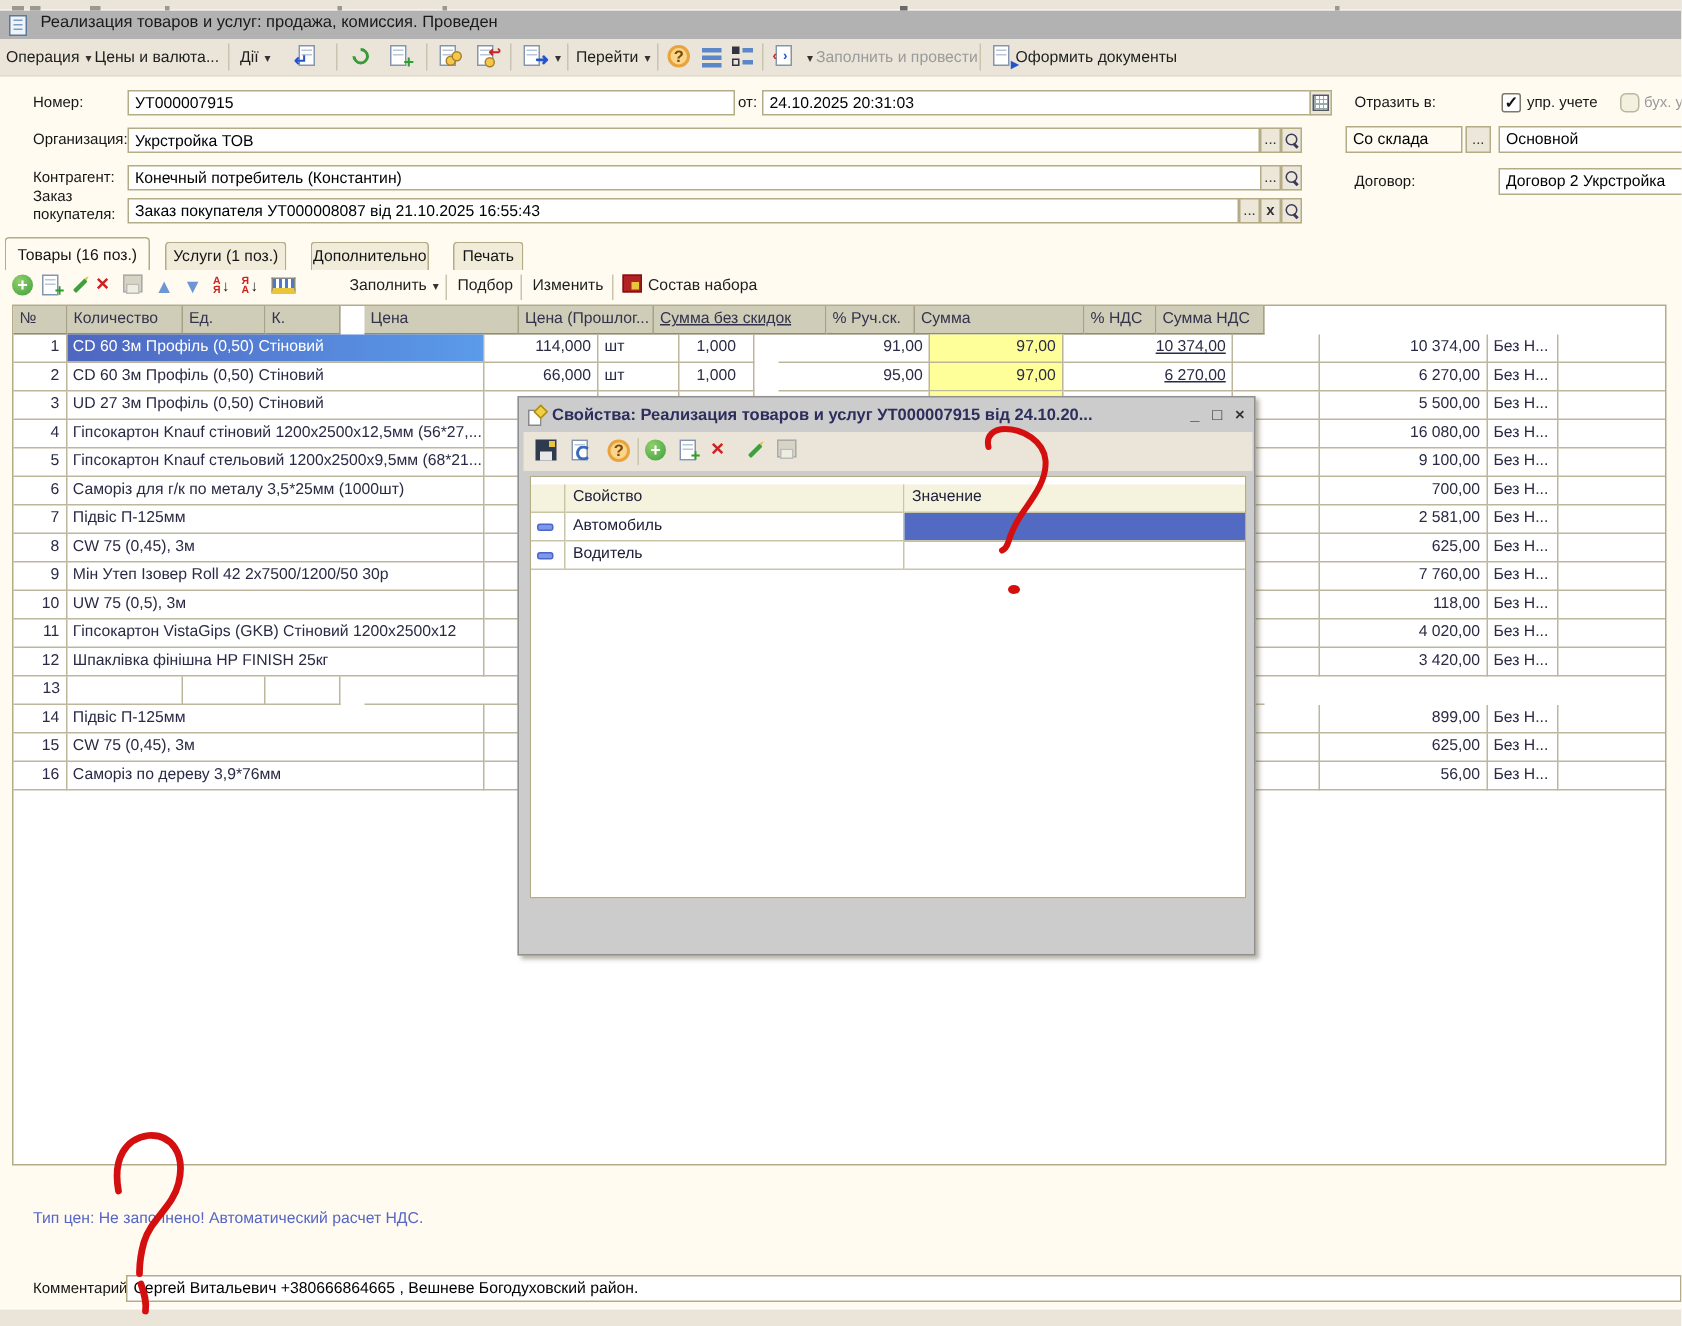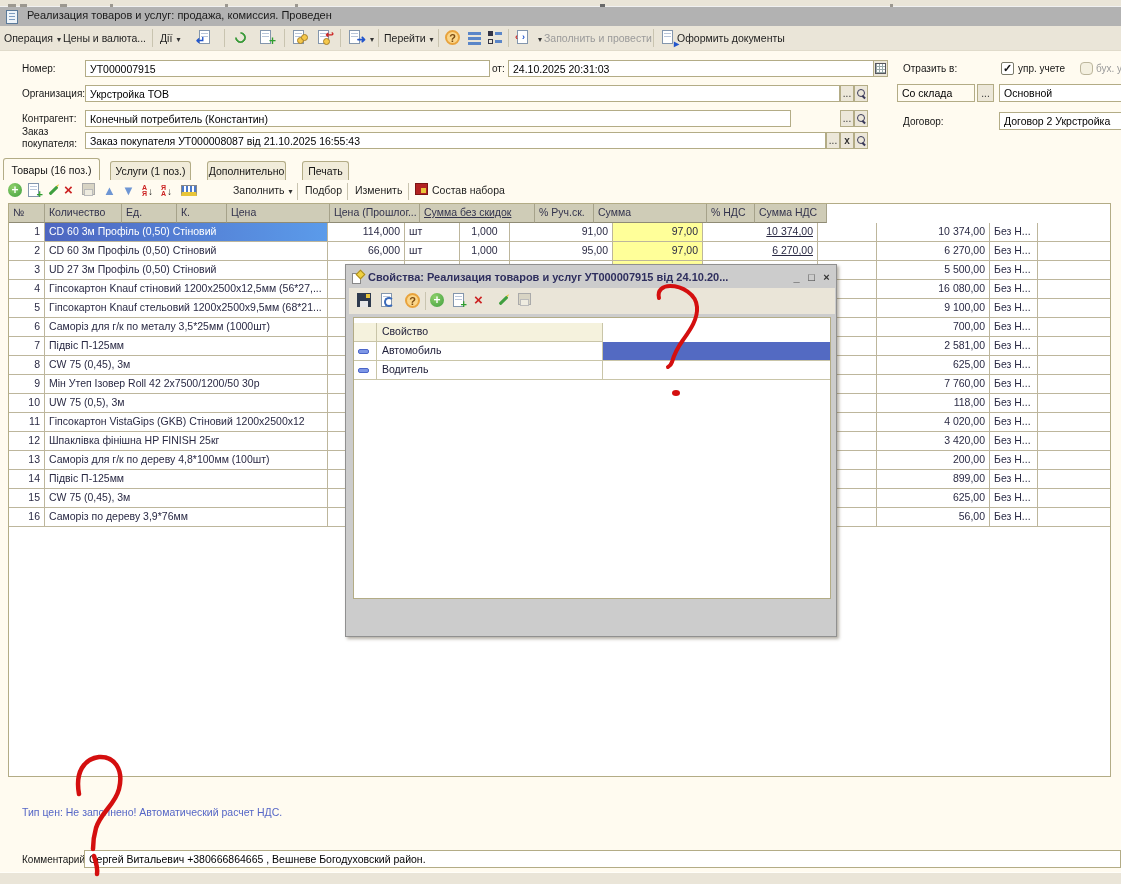--- a/index.html
+++ b/index.html
@@ -59,21 +59,21 @@
 .sostavic:after { content:""; position:absolute; right:1px; bottom:1px; width:5px; height:5px; background:#e8c53a; }
 .graysave { display:inline-block; width:13px; height:12px; background:#d8d4c4; border:1px solid #aaa; }
 .graysave:after { content:""; display:block; width:7px; height:5px; margin:5px auto 0; background:#efece0; border:1px solid #bbb; }
 
 #gtable { position:absolute; left:8px; top:203px; width:1103px; height:574px; background:#fff; border:1px solid #b3ac86; }
 .grow { display:flex; width:1101px; height:19px; }
 .grow > div { border-right:1px solid #bdb69c; border-bottom:1px solid #bdb69c; padding:0 4px; line-height:17px; white-space:nowrap; overflow:hidden; color:#2a2a44; }
 .grow > div:last-child { border-right:none; }
 #ghead .grow > div { background:#cfccb7; border-right:1px solid #a6a28a; border-bottom:1px solid #8f8b75; color:#33334d; }
 .c0{width:36px; text-align:right;} .c1{width:283px;} .c2{width:77px; text-align:right;} .c3{width:55px;}
-.c4{width:50px; text-align:center;} .c5{width:103px; text-align:right;} .c6{width:90px; text-align:right;}
+.c4{width:50px; text-align:center;} .c5{width:103px; text-align:right;margin-left:16px;} .c6{width:90px; text-align:right;}
 .c7{width:115px; text-align:right;text-decoration:underline;} .c8{width:59px;} .c9{width:113px; text-align:right;}
 .c10{width:48px;} .c11{width:72px;}
 #ghead .grow .c0, #ghead .grow .c2, #ghead .grow .c4, #ghead .grow .c5, #ghead .grow .c6, #ghead .grow .c7, #ghead .grow .c9 { text-align:left; }
 .gbody .c6 { background:#ffff99; }
 .grow.sel .c1 { background:linear-gradient(90deg,#4e66c0,#5b9bea); color:#fff; }
 
 #typeprice { position:absolute; left:22px; top:806px; color:#5566c6; }
 #statusbar { position:absolute; left:0; top:872px; width:1121px; height:12px; background:#eae5d8; border-top:1px solid #fffef9; }
 
 #dialog { position:absolute; left:345px; top:264px; width:492px; height:373px; background:#cccccc; border:1px solid #909090; box-shadow:2px 2px 3px rgba(90,80,60,0.45); z-index:10; }
@@ -235,21 +235,21 @@
 <div class="sbtn" style="left:840px;top:85px;width:14px;height:17px">...</div>
 <div class="sbtn" style="left:854px;top:85px;width:14px;height:17px">
     <span class="mag"></span>
   </div>
 
 <div class="inp" style="left:897px;top:84px;width:78px;height:18px;background:#fffbf0">Со склада</div>
 <div class="sbtn" style="left:977px;top:84px;width:17px;height:18px">...</div>
 <div class="inp" style="left:999px;top:84px;width:130px;height:18px">Основной</div>
 
 <span class="lbl" style="left:22px;top:113px">Контрагент:</span>
-<div class="inp" style="left:85px;top:110px;width:706px;height:17px">Конечный потребитель (Константин)</div>
+<div class="inp" style="left:85px;top:110px;width:768px;height:17px">Конечный потребитель (Константин)</div>
 <div class="sbtn" style="left:840px;top:110px;width:14px;height:17px">...</div>
 <div class="sbtn" style="left:854px;top:110px;width:14px;height:17px">
     <span class="mag"></span>
   </div>
 
 <span class="lbl" style="left:903px;top:116px">Договор:</span>
 <div class="inp" style="left:999px;top:112px;width:130px;height:18px">Договор 2 Укрстройка</div>
 
 <span class="lbl" style="left:22px;top:126px">Заказ</span>
 <span class="lbl" style="left:22px;top:138px">покупателя:</span>
@@ -482,21 +482,20 @@
     <div class="c5"></div>
     <div class="c6"></div>
     <div class="c7"></div>
     <div class="c8"></div>
     <div class="c9">3 420,00</div>
     <div class="c10">Без Н...</div>
     <div class="c11"></div>
   </div>
       <div class="grow">
     <div class="c0">13</div>
-    <div class="c1">Саморіз для г/к по дереву 4,8*100мм (100шт)</div>
     <div class="c2"></div>
     <div class="c3"></div>
     <div class="c4"></div>
     <div class="c5"></div>
     <div class="c6"></div>
     <div class="c7"></div>
     <div class="c8"></div>
     <div class="c9">200,00</div>
     <div class="c10">Без Н...</div>
     <div class="c11"></div>
@@ -589,20 +588,21 @@
         <span class="pencil"></span>
       </span>
     <span class="dic" style="left:169px"><span class="graysave"></span></span>
   </div>
   <div id="dlg-content">
     <div id="ptable">
       <div id="phead">
         <div class="prow">
           <div class="p0"></div>
           <div class="p1">Свойство</div>
+          <div class="p2">Значение</div>
         </div>
       </div>
       <div id="pbody">
           <div class="prow sel">
     <div class="p0">
               <span class="dashic"></span>
             </div>
     <div class="p1">Автомобиль</div>
     <div class="p2"></div>
   </div>

